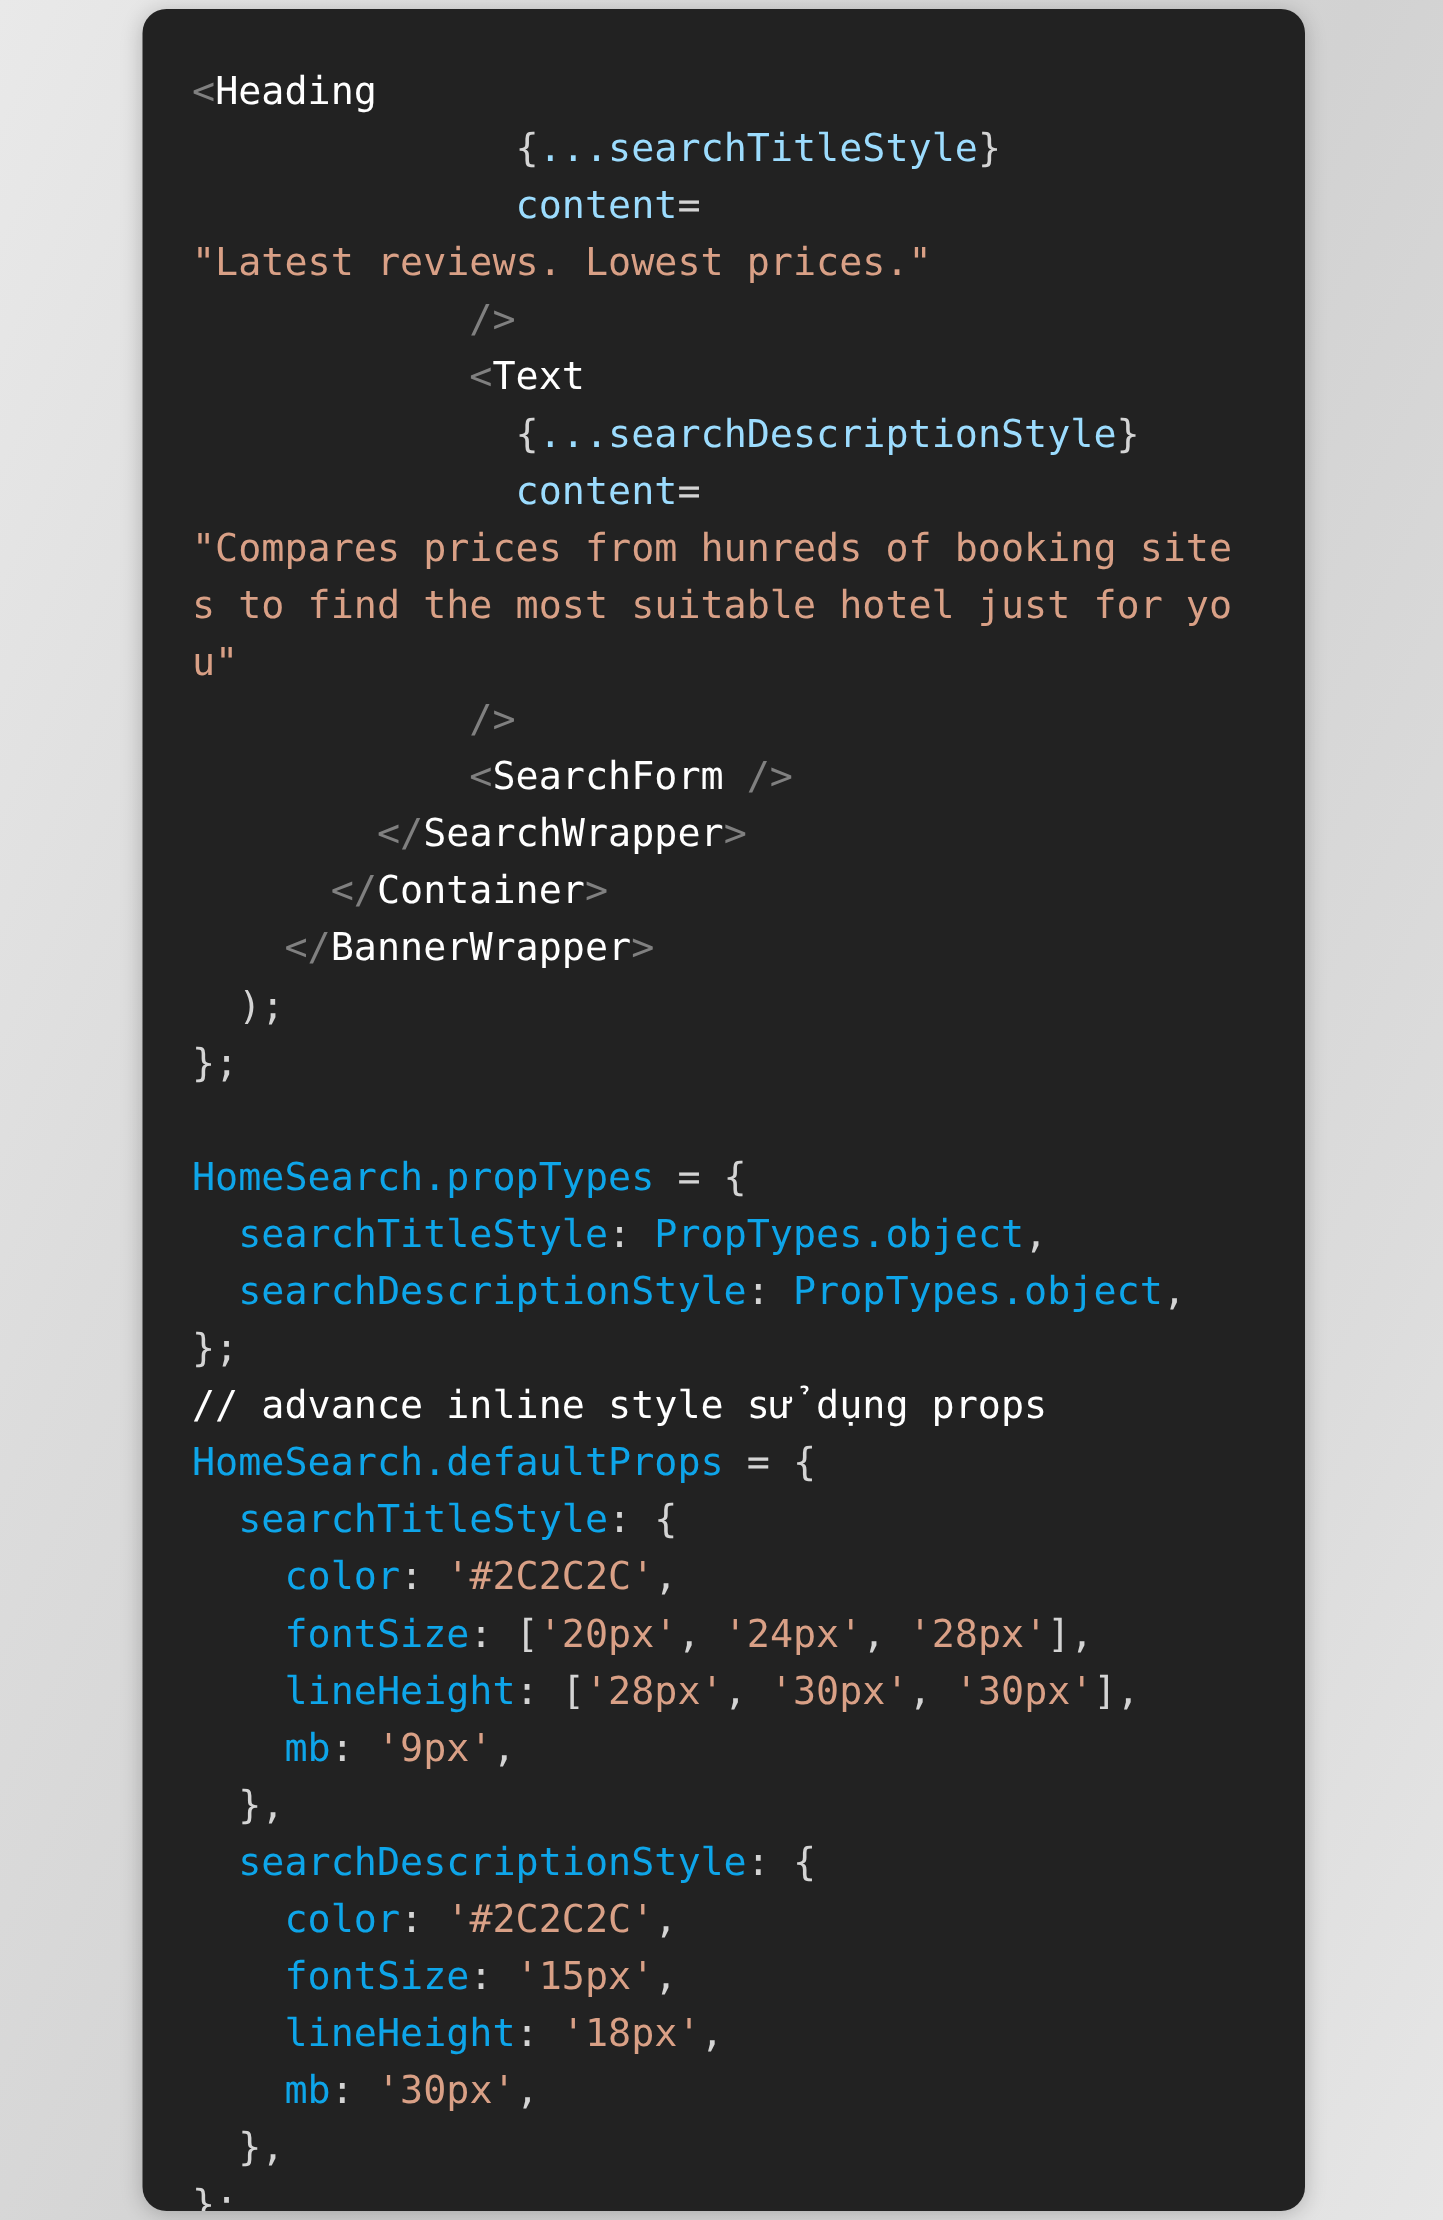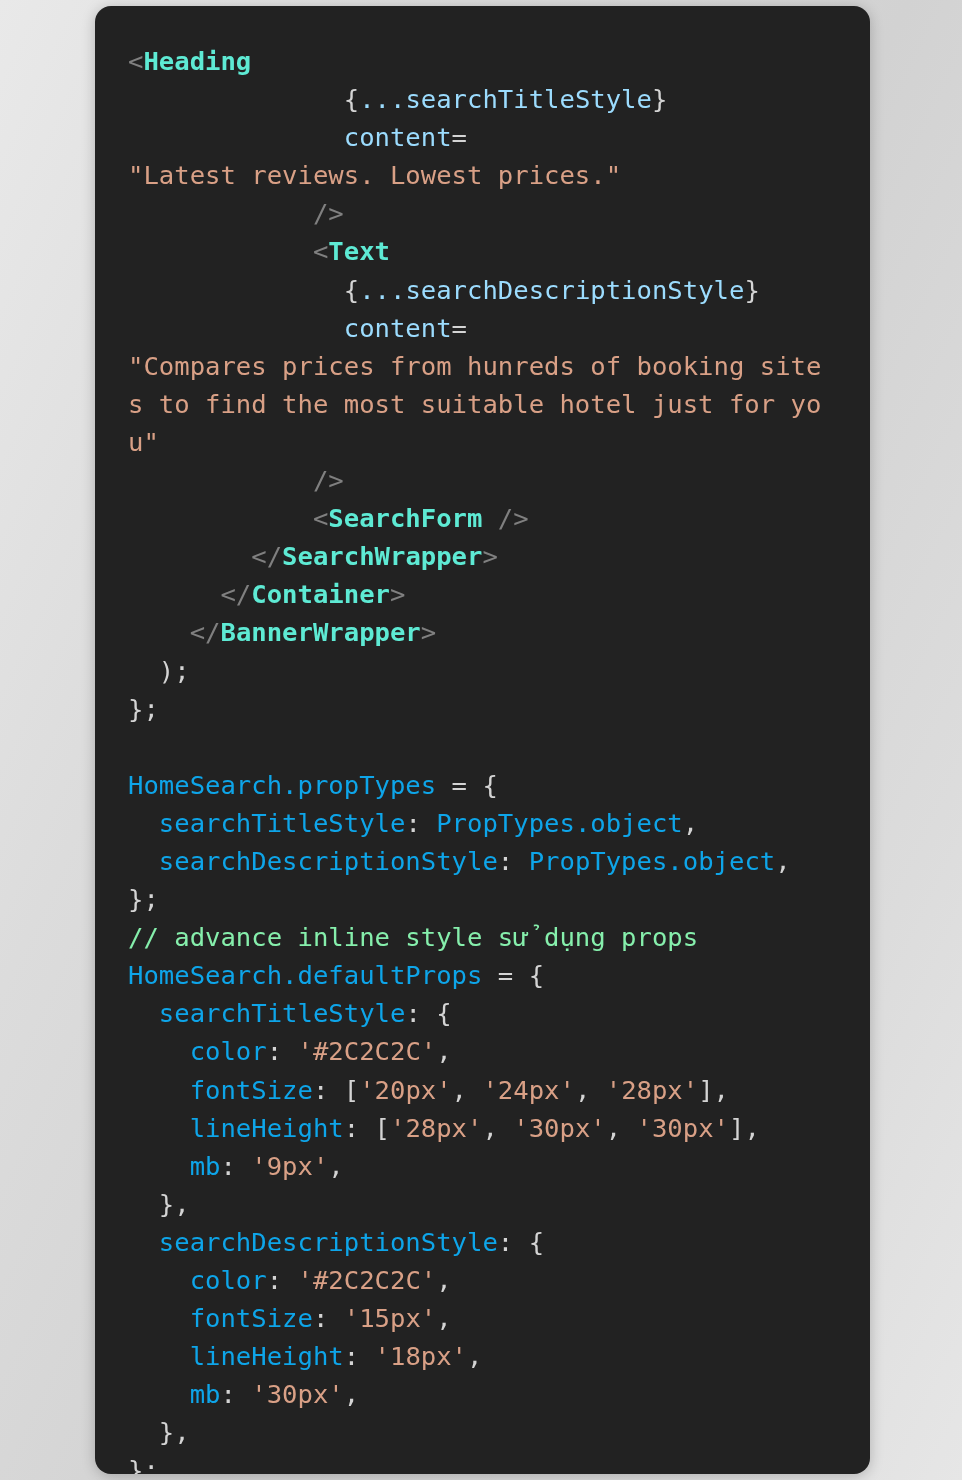--- a/index.html
+++ b/index.html
@@ -40,26 +40,26 @@
     color: #d4d4d4;
   }
   .ln {
     display: block;
     height: 38.1px;
     white-space: pre;
   }
 
   
   .t-punct   { color: #808080; }
-  .t-tag     { color: #5eead4; font-weight: bold; }
+  .t-tag     { color: #ffffff; }
   .t-attr    { color: #9cdcfe; }
   .t-brace   { color: #d4d4d4; }
   .t-str     { color: #d9a086; }
   .t-plain   { color: #d4d4d4; }
-  .t-comment { color: #86efac; }
+  .t-comment { color: #ffffff; }
   .t-ident   { color: #0ea5e9; }
 </style>
 </head>
 <body>
 
 <div id="stage">
   <div class="code-card">
     <div class="code-body" id="code-body"><span class="ln"><span class="t-punct">&lt;</span><span class="t-tag">Heading</span></span><span class="ln"><span class="t-plain">              </span><span class="t-brace">{</span><span class="t-attr">...</span><span class="t-attr">searchTitleStyle</span><span class="t-brace">}</span></span><span class="ln"><span class="t-plain">              </span><span class="t-attr">content</span><span class="t-brace">=</span></span><span class="ln"><span class="t-str">"Latest reviews. Lowest prices."</span></span><span class="ln"><span class="t-plain">            </span><span class="t-punct">/&gt;</span></span><span class="ln"><span class="t-plain">            </span><span class="t-punct">&lt;</span><span class="t-tag">Text</span></span><span class="ln"><span class="t-plain">              </span><span class="t-brace">{</span><span class="t-attr">...searchDescriptionStyle</span><span class="t-brace">}</span></span><span class="ln"><span class="t-plain">              </span><span class="t-attr">content</span><span class="t-brace">=</span></span><span class="ln"><span class="t-str">"Compares prices from hunreds of booking site</span></span><span class="ln"><span class="t-str">s to find the most suitable hotel just for yo</span></span><span class="ln"><span class="t-str">u"</span></span><span class="ln"><span class="t-plain">            </span><span class="t-punct">/&gt;</span></span><span class="ln"><span class="t-plain">            </span><span class="t-punct">&lt;</span><span class="t-tag">SearchForm</span><span class="t-punct"> /&gt;</span></span><span class="ln"><span class="t-plain">        </span><span class="t-punct">&lt;/</span><span class="t-tag">SearchWrapper</span><span class="t-punct">&gt;</span></span><span class="ln"><span class="t-plain">      </span><span class="t-punct">&lt;/</span><span class="t-tag">Container</span><span class="t-punct">&gt;</span></span><span class="ln"><span class="t-plain">    </span><span class="t-punct">&lt;/</span><span class="t-tag">BannerWrapper</span><span class="t-punct">&gt;</span></span><span class="ln"><span class="t-plain">  );</span></span><span class="ln"><span class="t-plain">};</span></span><span class="ln">&nbsp;</span><span class="ln"><span class="t-ident">HomeSearch.propTypes</span><span class="t-plain"> = {</span></span><span class="ln"><span class="t-plain">  </span><span class="t-ident">searchTitleStyle</span><span class="t-plain">: </span><span class="t-ident">PropTypes.object</span><span class="t-plain">,</span></span><span class="ln"><span class="t-plain">  </span><span class="t-ident">searchDescriptionStyle</span><span class="t-plain">: </span><span class="t-ident">PropTypes.object</span><span class="t-plain">,</span></span><span class="ln"><span class="t-plain">};</span></span><span class="ln"><span class="t-comment">// advance inline style sử dụng props</span></span><span class="ln"><span class="t-ident">HomeSearch.defaultProps</span><span class="t-plain"> = {</span></span><span class="ln"><span class="t-plain">  </span><span class="t-ident">searchTitleStyle</span><span class="t-plain">: {</span></span><span class="ln"><span class="t-plain">    </span><span class="t-ident">color</span><span class="t-plain">: </span><span class="t-str">'#2C2C2C'</span><span class="t-plain">,</span></span><span class="ln"><span class="t-plain">    </span><span class="t-ident">fontSize</span><span class="t-plain">: [</span><span class="t-str">'20px'</span><span class="t-plain">, </span><span class="t-str">'24px'</span><span class="t-plain">, </span><span class="t-str">'28px'</span><span class="t-plain">],</span></span><span class="ln"><span class="t-plain">    </span><span class="t-ident">lineHeight</span><span class="t-plain">: [</span><span class="t-str">'28px'</span><span class="t-plain">, </span><span class="t-str">'30px'</span><span class="t-plain">, </span><span class="t-str">'30px'</span><span class="t-plain">],</span></span><span class="ln"><span class="t-plain">    </span><span class="t-ident">mb</span><span class="t-plain">: </span><span class="t-str">'9px'</span><span class="t-plain">,</span></span><span class="ln"><span class="t-plain">  },</span></span><span class="ln"><span class="t-plain">  </span><span class="t-ident">searchDescriptionStyle</span><span class="t-plain">: {</span></span><span class="ln"><span class="t-plain">    </span><span class="t-ident">color</span><span class="t-plain">: </span><span class="t-str">'#2C2C2C'</span><span class="t-plain">,</span></span><span class="ln"><span class="t-plain">    </span><span class="t-ident">fontSize</span><span class="t-plain">: </span><span class="t-str">'15px'</span><span class="t-plain">,</span></span><span class="ln"><span class="t-plain">    </span><span class="t-ident">lineHeight</span><span class="t-plain">: </span><span class="t-str">'18px'</span><span class="t-plain">,</span></span><span class="ln"><span class="t-plain">    </span><span class="t-ident">mb</span><span class="t-plain">: </span><span class="t-str">'30px'</span><span class="t-plain">,</span></span><span class="ln"><span class="t-plain">  },</span></span><span class="ln"><span class="t-plain">};</span></span></div>
   </div>
 </div>

